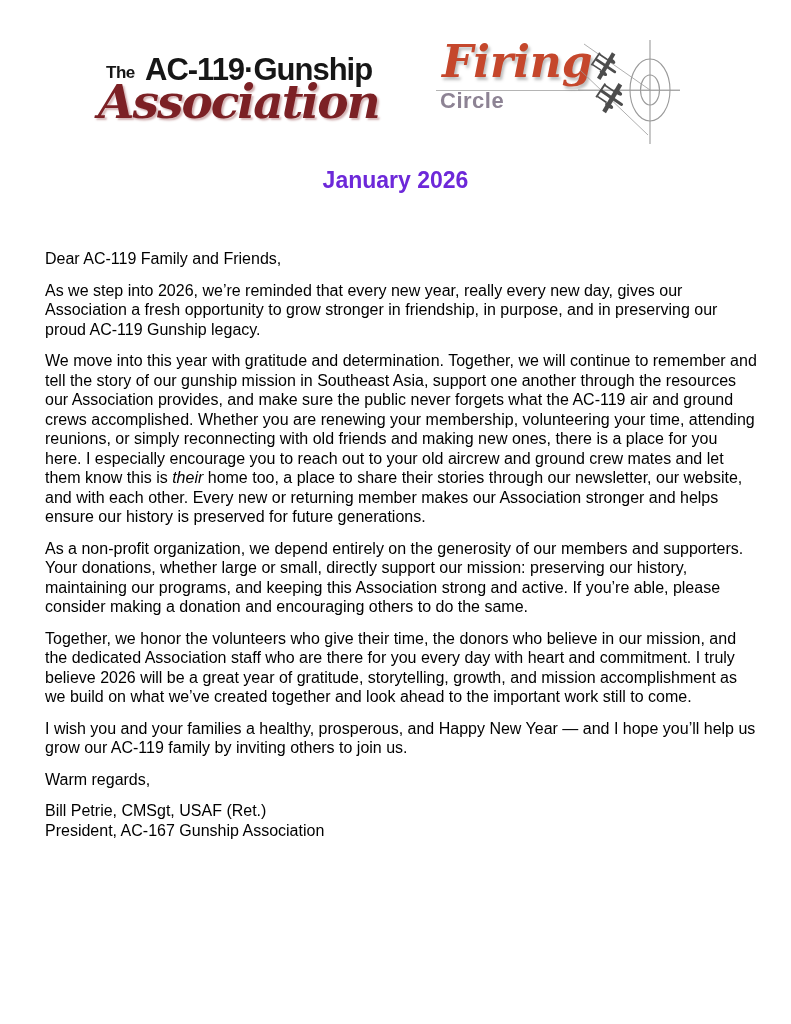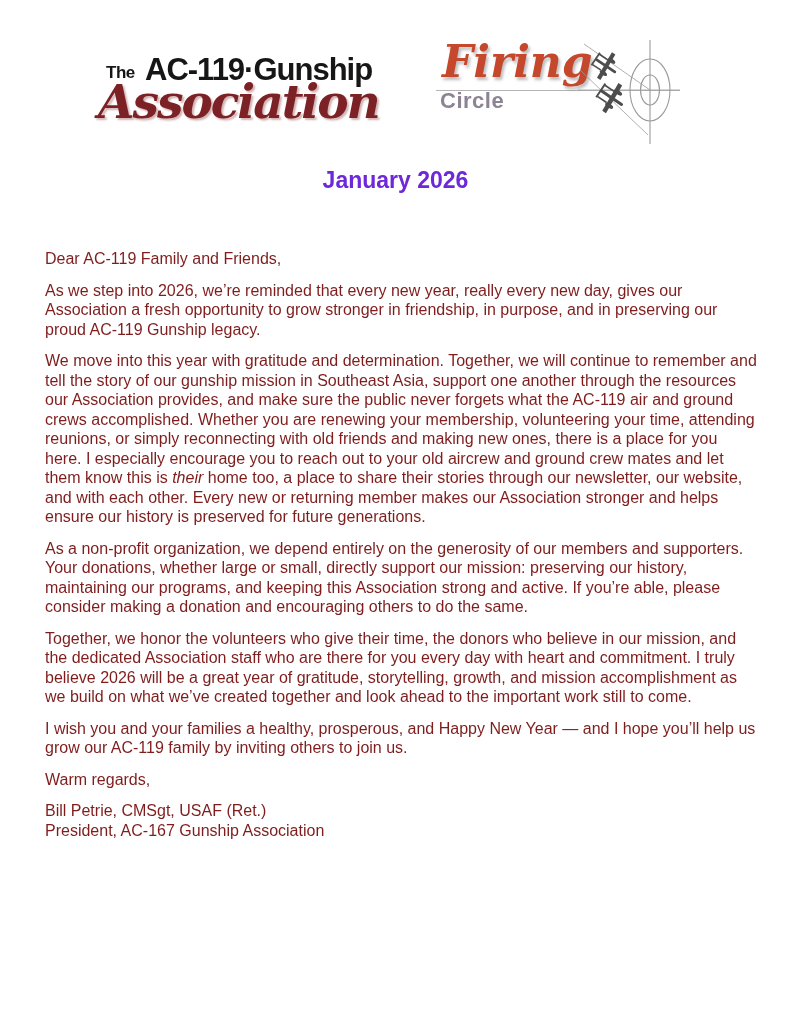--- a/index.html
+++ b/index.html
@@ -104,21 +104,21 @@
         <line x1="2" y1="32" x2="70" y2="97" class="st thin" stroke="#9a9a9a" stroke-width="0.8"></line>
         <use href="#gunship-plane" transform="translate(28,28) rotate(34) scale(0.92)"></use>
         <use href="#gunship-plane" transform="translate(34,60) rotate(34)"></use>
       </svg>
     </div>
 
   </header>
 
   <h1 class="date-heading" style="color: #6d28d9;">January 2026</h1>
 
-  <main class="letter" style="color: #7f1d1d;">
+  <main class="letter" style="color: #000000;">
     <p class="salutation">Dear AC-119 Family and Friends,</p>
 
     <div>
         <p><span>As we step into 2026, we’re reminded that every new year, really every new day, gives our Association a fresh opportunity to grow stronger in friendship, in purpose, and in preserving our proud AC-119 Gunship legacy.</span></p>
         <p><span>We move into this year with gratitude and determination. Together, we will continue to remember and tell the story of our gunship mission in Southeast Asia, support one another through the resources our Association provides, and make sure the public never forgets what the AC-119 air and ground crews accomplished. Whether you are renewing your membership, volunteering your time, attending reunions, or simply reconnecting with old friends and making new ones, there is a place for you here. I especially encourage you to reach out to your old aircrew and ground crew mates and let them know this is </span><span class="italic">their</span><span> home too, a place to share their stories through our newsletter, our website, and with each other. Every new or returning member makes our Association stronger and helps ensure our history is preserved for future generations.</span></p>
         <p><span>As a non-profit organization, we depend entirely on the generosity of our members and supporters. Your donations, whether large or small, directly support our mission: preserving our history, maintaining our programs, and keeping this Association strong and active. If you’re able, please consider making a donation and encouraging others to do the same.</span></p>
         <p><span>Together, we honor the volunteers who give their time, the donors who believe in our mission, and the dedicated Association staff who are there for you every day with heart and commitment. I truly believe 2026 will be a great year of gratitude, storytelling, growth, and mission accomplishment as we build on what we’ve created together and look ahead to the important work still to come.</span></p>
         <p><span>I wish you and your families a healthy, prosperous, and Happy New Year — and I hope you’ll help us grow our AC-119 family by inviting others to join us.</span></p>
       </div>
 

